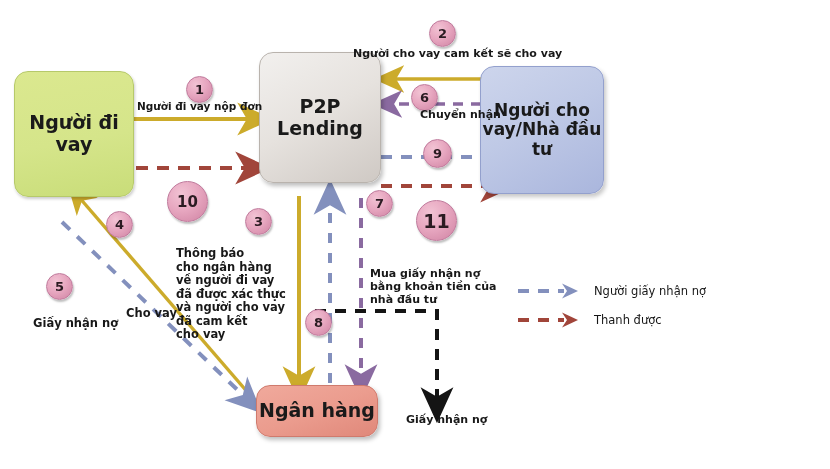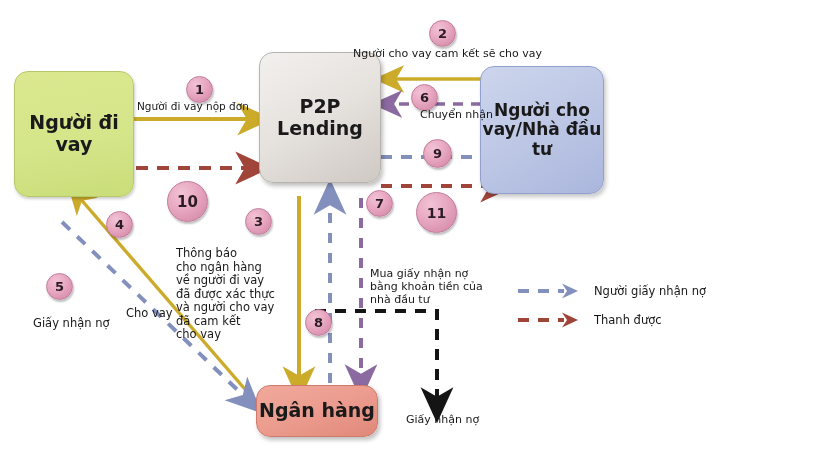--- a/index.html
+++ b/index.html
@@ -63,20 +63,21 @@
     box-shadow:1px 2px 2px rgba(0,0,0,.25);
     font-family:"DejaVu Sans", sans-serif;
   }
 
   .lbl{
     position:absolute;
     color:#181818;
     font-family:"DejaVu Sans", sans-serif;
     white-space:pre-line;
     line-height:1.18;
+    font-weight:bold;
   }
 
   .legend{position:absolute;left:516px;top:281px;width:310px;}
   .legend-row{position:relative;height:29px;}
   .legend-row .lg-text{
     position:absolute;left:78px;top:3px;
     font-size:11.5px;color:#161616;white-space:nowrap;
   }
   .legend-row svg{position:absolute;left:0;top:2px;}
 </style>
@@ -150,21 +151,21 @@
       <div class="badge" style="left: 186px; top: 76px; width: 25px; height: 25px; font-size: 13px;">1</div>
       <div class="badge" style="left: 429px; top: 20px; width: 25px; height: 25px; font-size: 13px;">2</div>
       <div class="badge" style="left: 245px; top: 208px; width: 25px; height: 25px; font-size: 13px;">3</div>
       <div class="badge" style="left: 106px; top: 211px; width: 25px; height: 25px; font-size: 13px;">4</div>
       <div class="badge" style="left: 46px; top: 273px; width: 25px; height: 25px; font-size: 13px;">5</div>
       <div class="badge" style="left: 411px; top: 84px; width: 25px; height: 25px; font-size: 13px;">6</div>
       <div class="badge" style="left: 366px; top: 190px; width: 25px; height: 25px; font-size: 13px;">7</div>
       <div class="badge" style="left: 305px; top: 309px; width: 25px; height: 25px; font-size: 13px;">8</div>
       <div class="badge" style="left: 423px; top: 139px; width: 27px; height: 27px; font-size: 13px;">9</div>
       <div class="badge" style="left: 167px; top: 181px; width: 39px; height: 39px; font-size: 15px;">10</div>
-      <div class="badge" style="left: 416px; top: 192px; width: 39px; height: 39px; font-size: 14px; text-align: right;">11</div>
+      <div class="badge" style="left: 416px; top: 200px; width: 39px; height: 39px; font-size: 19px; text-align: right;">11</div>
     </div>
 
   <div id="labels">
       <div class="lbl" style="left: 137px; top: 100px; font-size: 10.5px;">Người đi vay  nộp đơn</div>
       <div class="lbl" style="left: 353px; top: 48px; font-size: 11px;">Người cho vay cam kết sẽ cho vay</div>
       <div class="lbl" style="left: 420px; top: 109px; font-size: 11px;">Chuyển nhận</div>
       <div class="lbl" style="left: 176px; top: 247px; font-size: 11.5px;">Thông báo
 cho ngân hàng
 về người đi vay
 đã được xác thực

